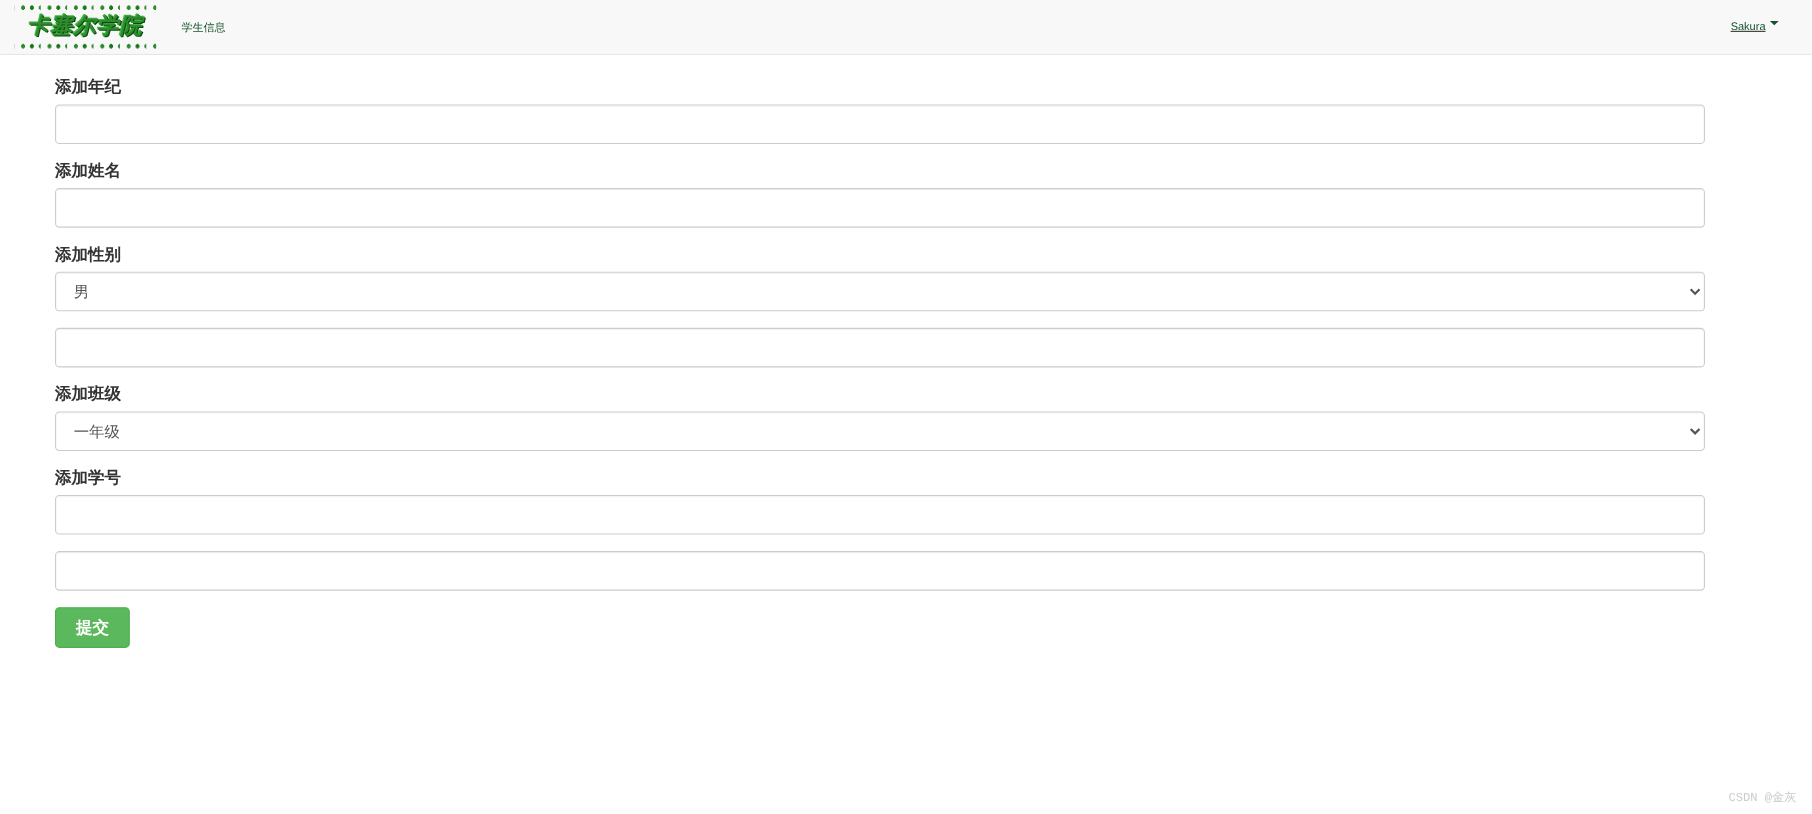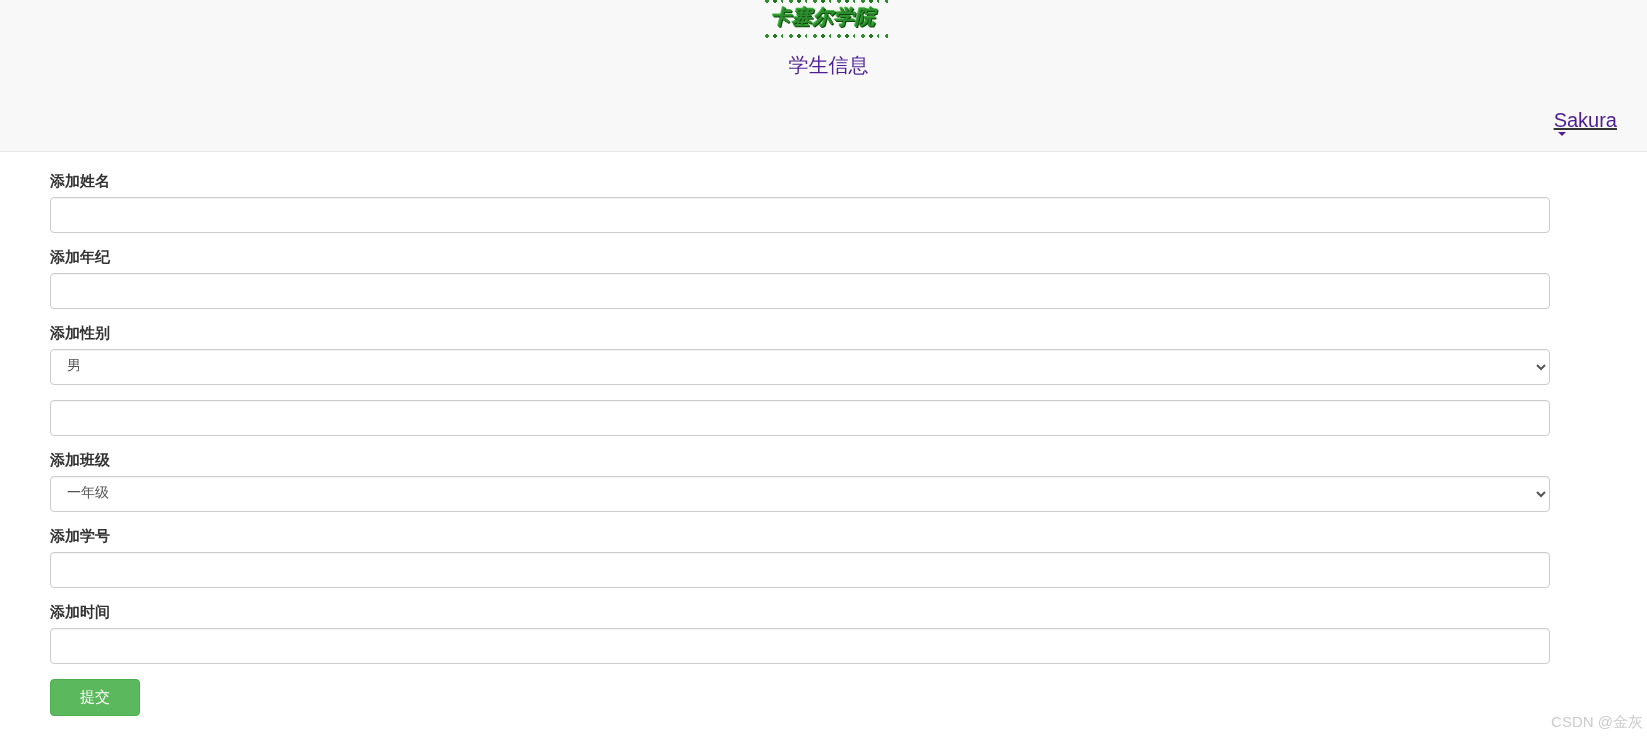--- a/index.html
+++ b/index.html
@@ -1,19 +1,18 @@
 <!DOCTYPE html>
 <html><head>
   <meta charset="utf-8">
   <style>
     * {
       box-sizing: border-box;
       margin: 0;
       padding: 0;
-      flex-direction: column;
     }
     body {
       font-family: "Helvetica Neue", Helvetica, Arial, "Microsoft YaHei", sans-serif;
       font-size: 14px;
       color: #333;
       background: #fff;
     }
     .navbar {
       background: #f8f8f8;
       border-bottom: 1px solid #e7e7e7;
@@ -58,24 +57,24 @@
     }
     .navbar-nav.right {
       margin-left: auto;
       text-decoration: underline;
     }
     .navbar-nav li {
       display: flex;
       align-items: center;
     }
     .navbar-nav a {
-      color: #4c1d95;
+      color: #14532d;
       text-decoration: none;
       padding: 15px 15px;
-      font-size: 20px;
+      font-size: 10px;
       display: flex;
       align-items: flex-start;
     }
     .caret {
       display: inline-block;
       width: 0;
       height: 0;
       margin-left: 4px;
       border-top: 4px solid;
       border-right: 4px solid transparent;
@@ -108,37 +107,37 @@
       background-image: none;
       border: 1px solid #ccc;
       border-radius: 4px;
       box-shadow: inset 0 1px 1px rgba(0,0,0,.05);
     }
     select.form-control {
       cursor: pointer;
     }
     .btn-success {
       display: inline-block;
-      padding: 8px 29px;
+      padding: 8px 18px;
       font-size: 15px;
-      font-weight: 400;
+      font-weight: 700;
       text-align: center;
       color: #fff;
       background-color: #5cb85c;
       border: 1px solid #4cae4c;
       border-radius: 4px;
       cursor: pointer;
     }
     .watermark {
       position: fixed;
       bottom: 8px;
-      right: 4px;
-      font-size: 15px;
+      right: 14px;
+      font-size: 11px;
       color: #ccc;
-      font-family: Liberation Sans, sans-serif;
+      font-family: Liberation Mono, monospace;
     }
   </style>
 </head>
 <body>
 
 <nav class="navbar">
   <a class="navbar-brand">卡塞尔学院</a>
   <ul class="navbar-nav">
     <li>
       <a href="#">
@@ -153,26 +152,26 @@
         <span class="caret"></span>
       </a>
     </li>
   </ul>
 </nav>
 
 <div class="container">
   <form>
 
     <div class="form-group">
+      <label>添加年纪</label>
+      <input type="text" class="form-control" value="" style="">
+    </div>
+
+    <div class="form-group">
       <label>添加姓名</label>
-      <input type="text" class="form-control" value="" style="">
-    </div>
-
-    <div class="form-group">
-      <label>添加年纪</label>
       <input type="text" class="form-control" value="" style="">
     </div>
 
     <div class="form-group">
       <label>添加性别</label>
       <select class="form-control">
         <option>男</option>
       </select>
     </div>
 
@@ -186,21 +185,20 @@
         <option>一年级</option>
       </select>
     </div>
 
     <div class="form-group">
       <label>添加学号</label>
       <input type="text" class="form-control" value="" style="">
     </div>
 
     <div class="form-group">
-      <label>添加时间</label>
       <input type="text" class="form-control" value="" style="">
     </div>
 
     <button type="submit" class="btn-success">提交</button>
   </form>
 </div>
 
 <div class="watermark">CSDN @金灰</div>
 
 </body></html>

